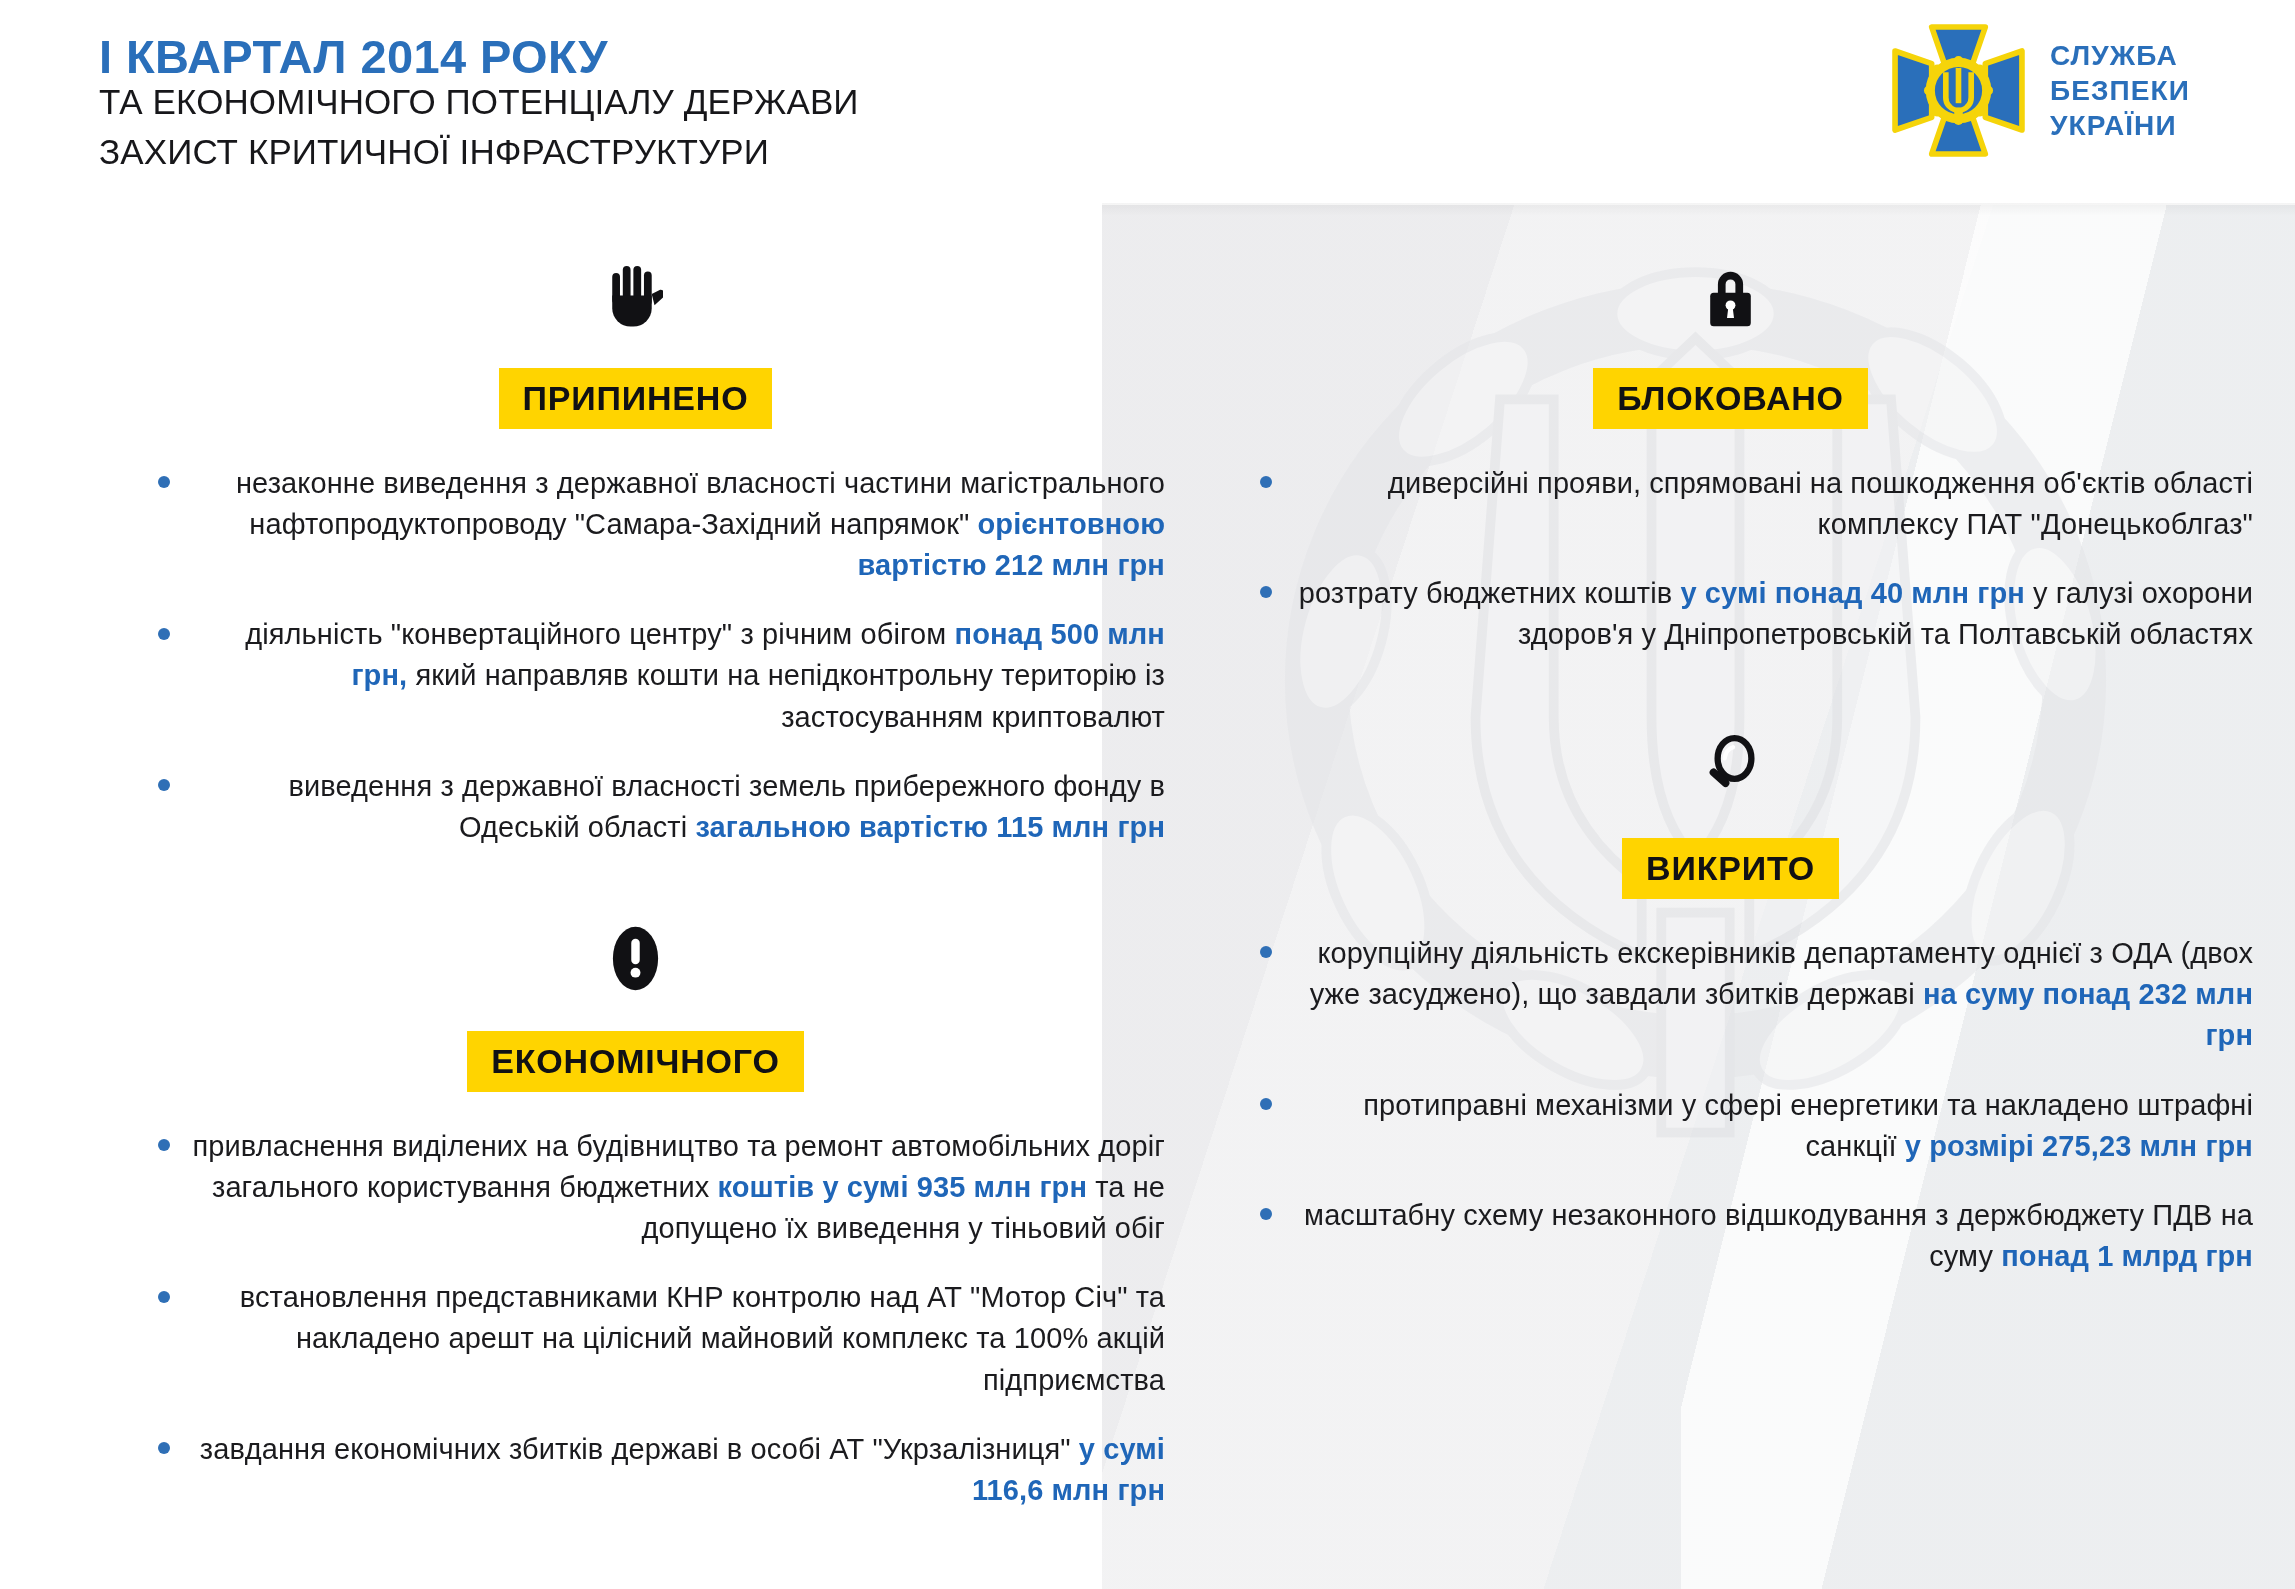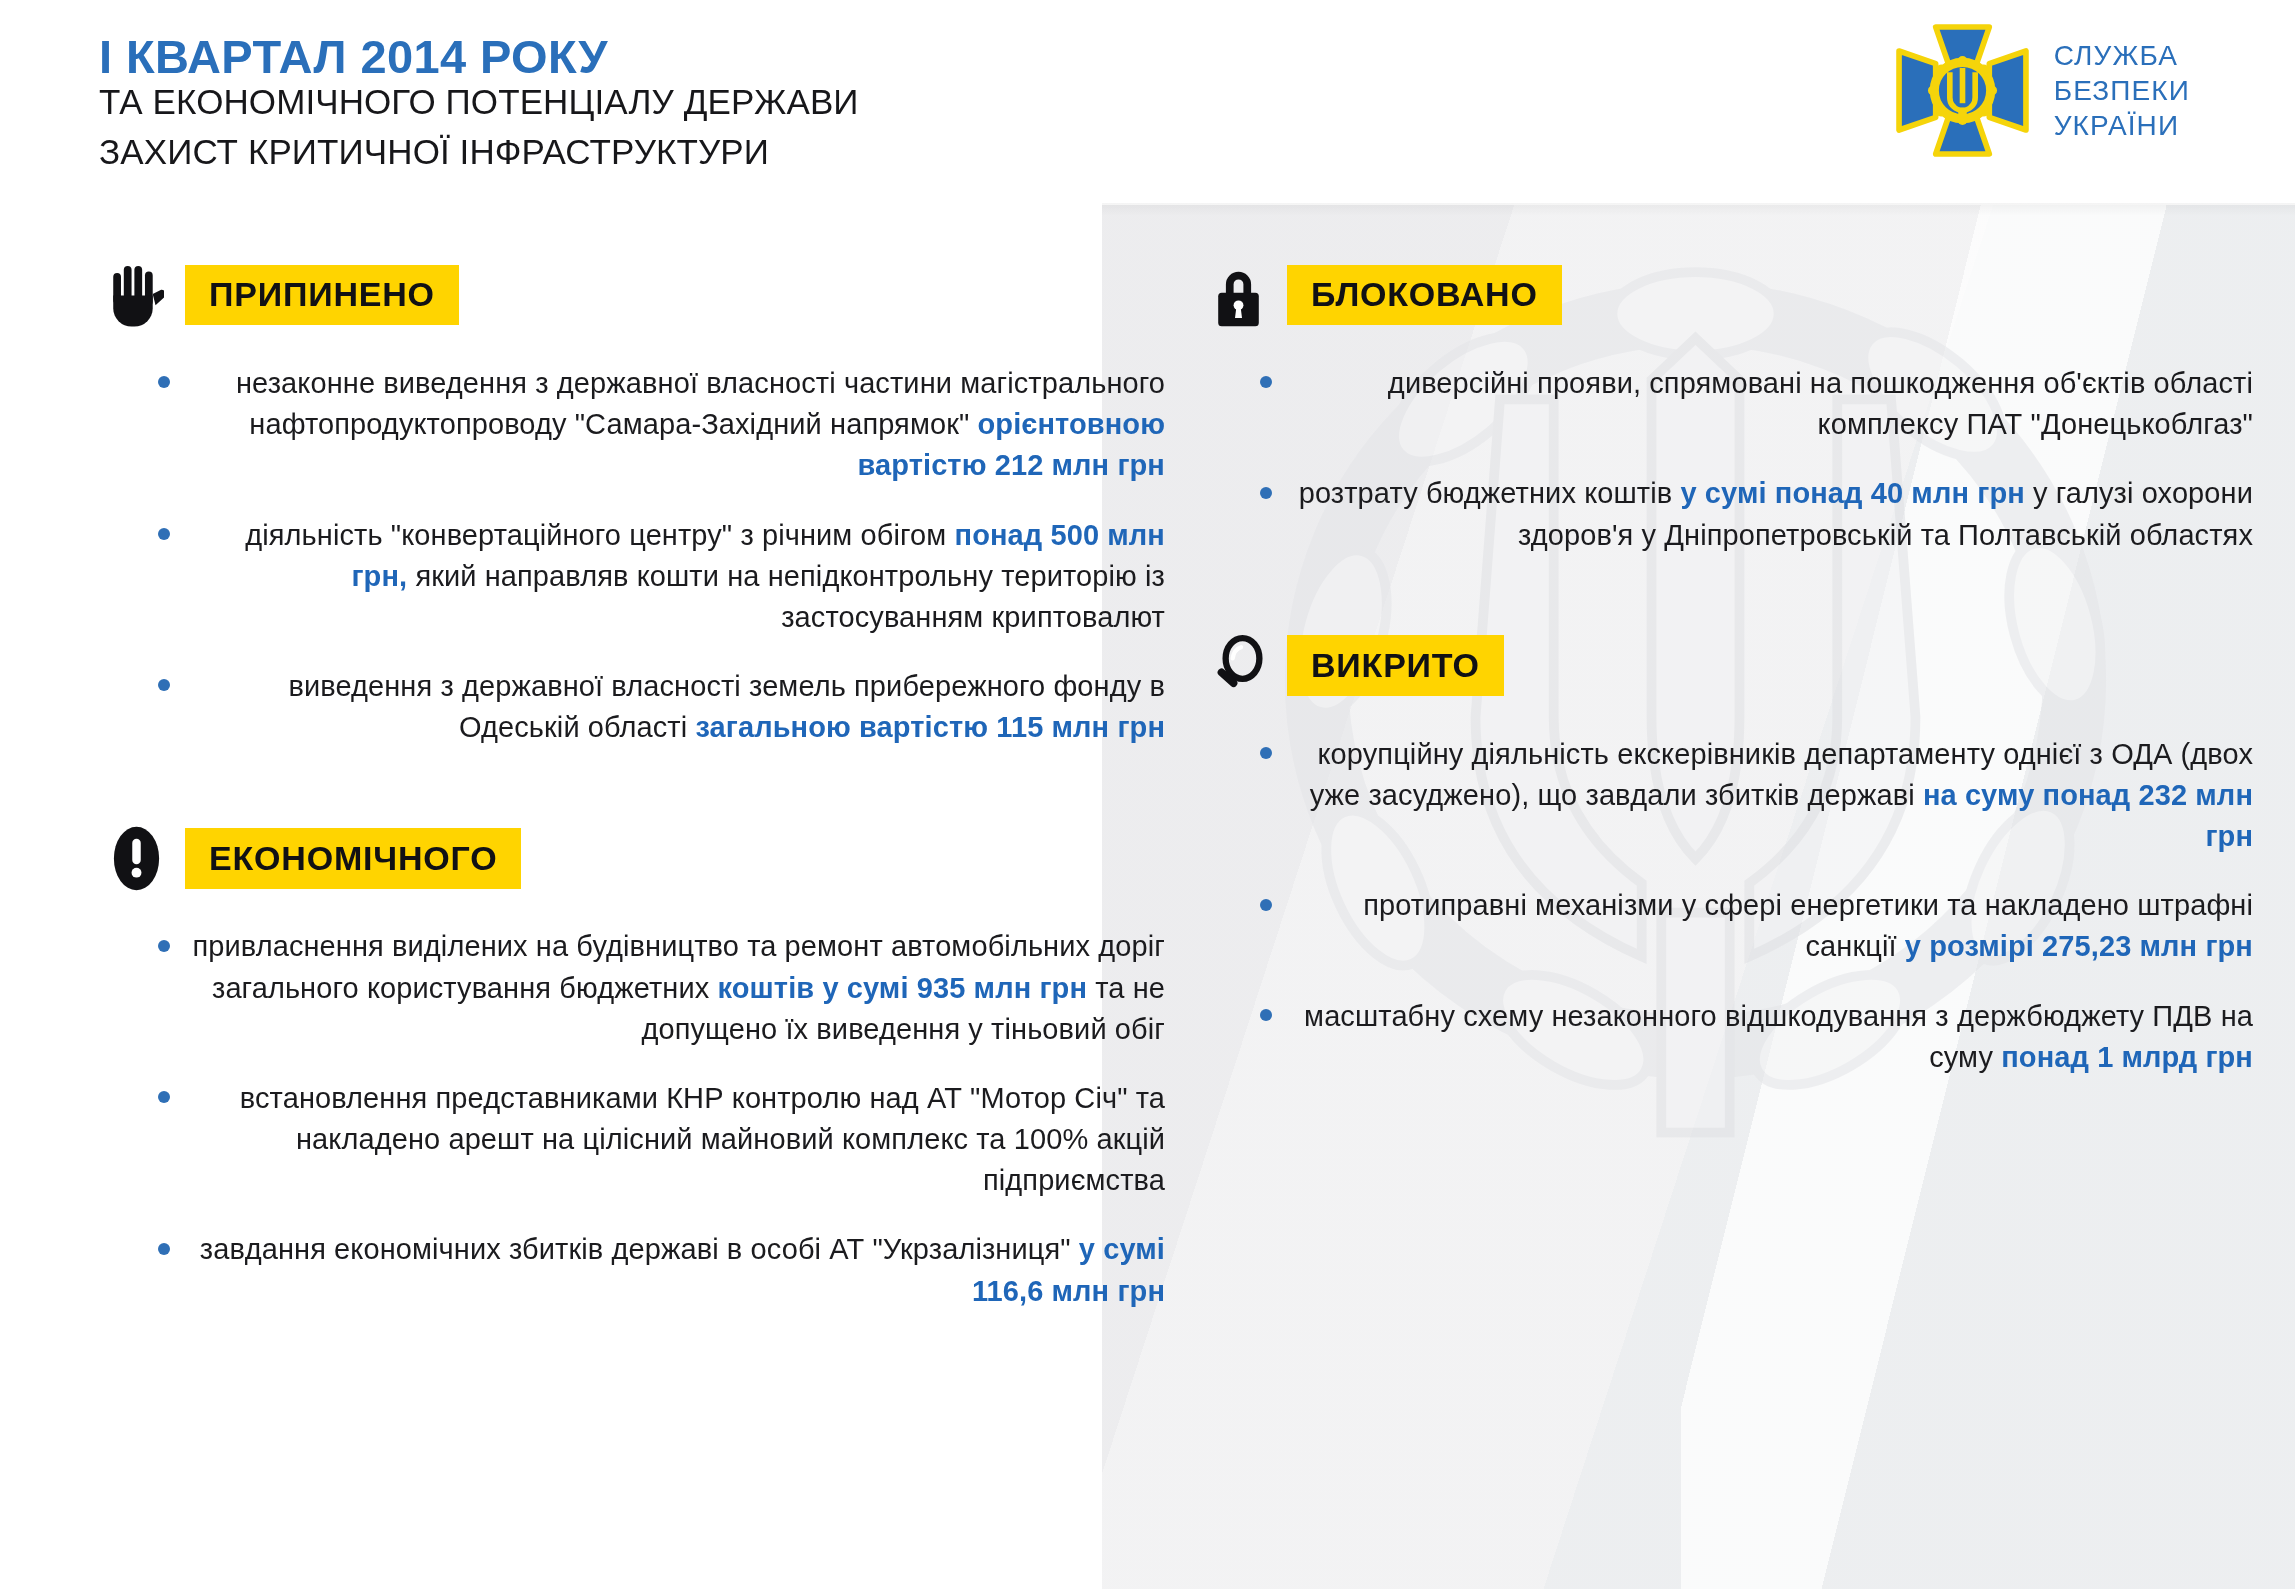--- a/index.html
+++ b/index.html
@@ -49,32 +49,32 @@
     margin-top:10px;font-size:35px;font-weight:500;color:#17171a;
     line-height:1.16;letter-spacing:0.1px;white-space:nowrap;
   }
 
   .logo-wrap{
     position:absolute;right:105px;top:20px;z-index:6;
     display:flex;align-items:center;gap:21px;
   }
   .logo-mark{width:141px;height:141px;flex:0 0 auto;}
   .logo-text{
-    color:#2a6fba;font-weight:normal;font-size:28px;line-height:1.26;letter-spacing:1.1px;
+    color:#2a6fba;font-weight:bold;font-size:28px;line-height:1.26;letter-spacing:1.1px;
   }
 
   
   .col{position:absolute;z-index:5;}
   .col-left{left:106px;top:261px;width:1059px;}
   .col-right{left:1208px;top:261px;width:1045px;}
 
   .section{position:relative;}
   .section + .section{margin-top:76px;}
 
-  .sec-head{display:flex;align-items:center;gap:18px;}
+  .sec-head{display:flex;align-items:center;gap:39px;flex-direction:column;}
   .sec-icon{width:61px;height:68px;flex:0 0 auto;display:flex;align-items:center;justify-content:center;}
   .sec-icon svg{display:block;}
   .sec-badge{
     background:#ffd400;color:#111114;font-weight:bold;font-size:34px;
     letter-spacing:0.8px;padding:12.7px 24px 14px 24px;line-height:1;
   }
 
   .bullets{margin-top:34px;padding-left:86px;}
   .bullet{position:relative;margin-bottom:28px;text-align:right;}
   .bullet:last-child{margin-bottom:0;}

